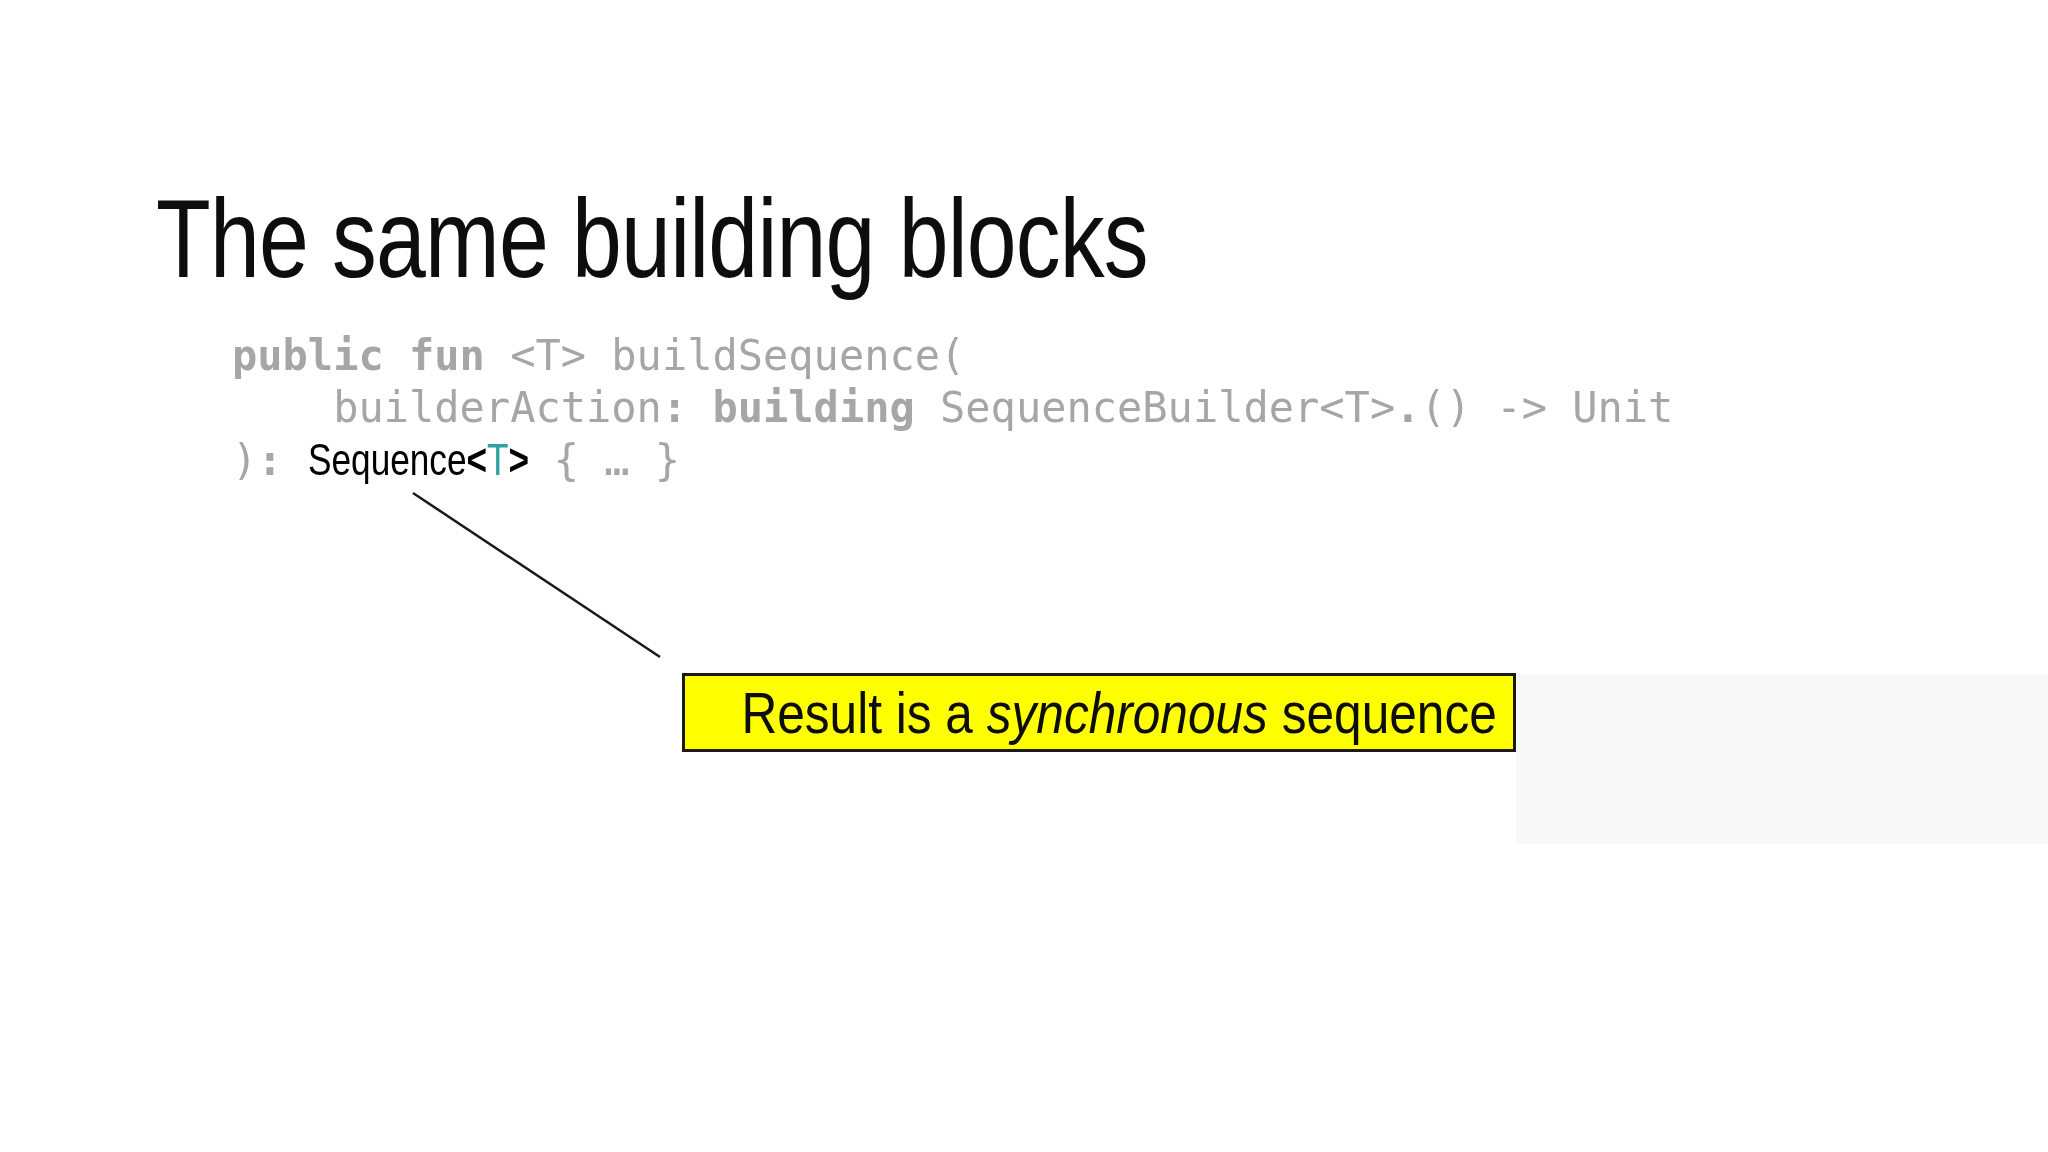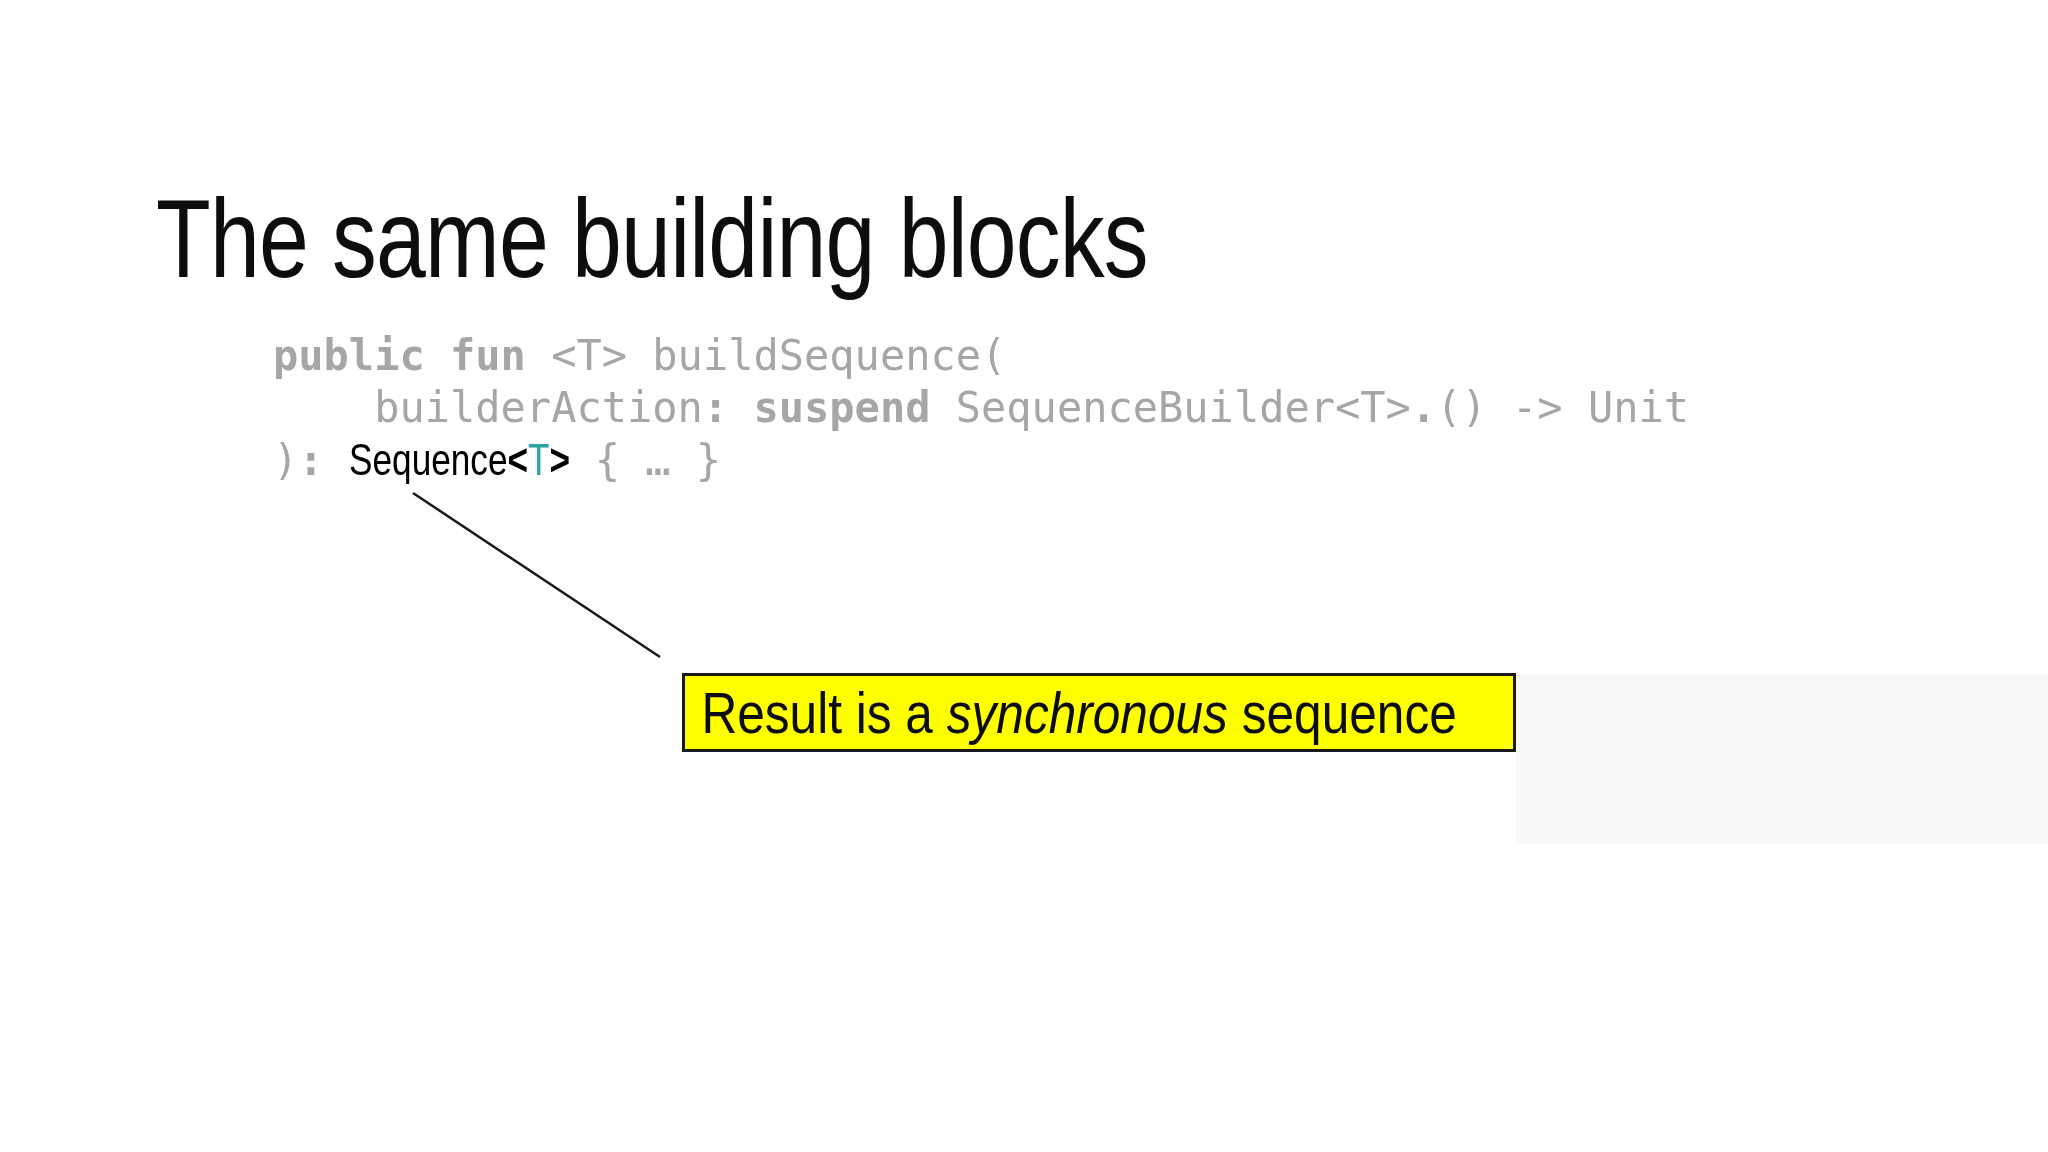--- a/index.html
+++ b/index.html
@@ -42,21 +42,20 @@
     top: 330px;
     font-family: "DejaVu Sans Mono", monospace;
     font-size: 42px;
     line-height: 52px;
     color: #a6a6a6;
     font-weight: 400;
   }
   .code .cl {
     white-space: pre;
     height: 52px;
-    margin-left: 41px;
   }
   .kw { font-weight: 700; }
   .type-wrap {
     display: inline-block;
     transform: scaleX(0.80);
     transform-origin: left bottom;
     margin-right: -56px;
     white-space: pre;
   }
   .type {
@@ -76,21 +75,21 @@
     position: absolute;
     left: 682px;
     top: 673px;
     width: 834px;
     height: 79px;
     box-sizing: border-box;
     background: #ffff00;
     border: 3px solid #1a1a1a;
     display: flex;
     align-items: center;
-    justify-content: flex-end;
+    justify-content: flex-start;
   }
   .callout-text {
     font-size: 57px;
     color: #0d0d0d;
     white-space: nowrap;
     transform: scaleX(0.87);
     transform-origin: center center;
   }
   .em-it { font-style: italic; }
 </style>
@@ -98,21 +97,21 @@
 <body>
 
 <div class="slide">
 
   <div class="bg-tint"></div>
 
   <h1 class="title">The same building blocks</h1>
 
   <div class="code">
     <div class="cl"><span class="kw">public fun</span><span> &lt;T&gt; buildSequence(</span></div>
-    <div class="cl"><span>    builderAction</span><span class="kw">: suspend</span><span> SequenceBuilder&lt;T&gt;</span><span class="kw">.</span><span>() -&gt; Unit</span></div>
+    <div class="cl"><span>    builderAction</span><span class="kw">: building</span><span> SequenceBuilder&lt;T&gt;</span><span class="kw">.</span><span>() -&gt; Unit</span></div>
     <div class="cl"><span>)</span><span class="kw">:</span><span> </span><span class="type-wrap"><span class="type">Sequence</span><span class="type type-bold">&lt;</span><span class="type teal">T</span><span class="type type-bold">&gt;</span></span><span> { … }</span></div>
   </div>
 
   <svg class="connector" width="2048" height="1152" viewBox="0 0 2048 1152">
     <line x1="413" y1="493" x2="660" y2="657" stroke="#1a1a1a" stroke-width="2.5"></line>
   </svg>
 
   <div class="callout">
     <div class="callout-text"><span>Result is a </span><span class="em-it">synchronous</span><span> sequence</span></div>
   </div>

